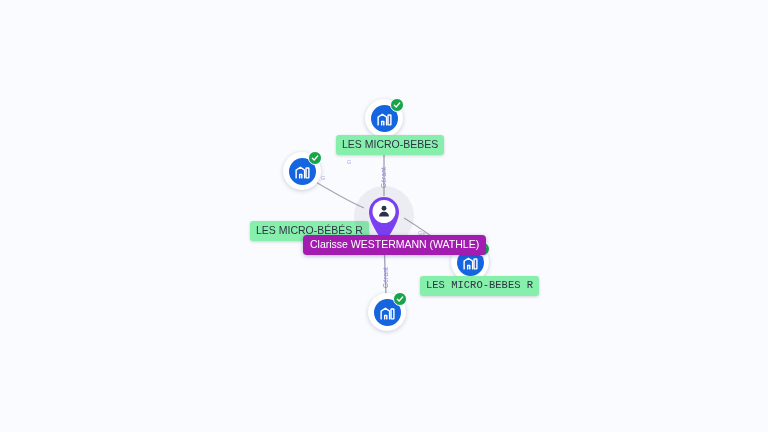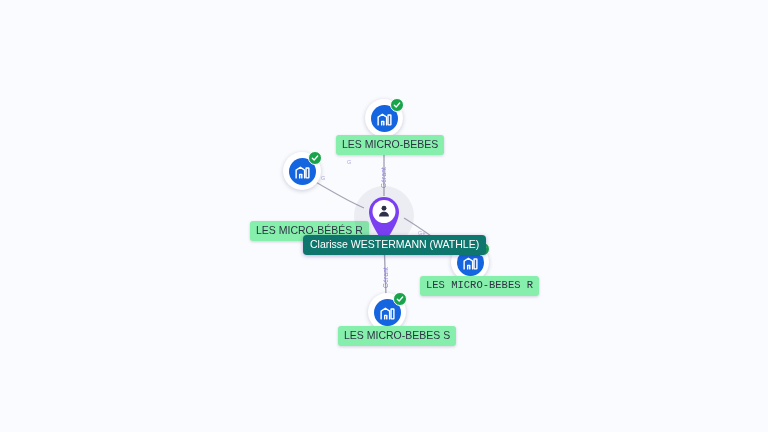--- a/index.html
+++ b/index.html
@@ -92,21 +92,21 @@
     background: #86efac;
     color: #2e3344;
     font-size: 10.5px;
     line-height: 1;
     padding: 4px 6px 5px 6px;
     border-radius: 3px;
     box-shadow: 0 1px 3px rgba(40,40,90,0.20);
     white-space: nowrap;
   }
   .node-label.primary {
-    background: #0f766e;
+    background: #a21caf;
     color: #ffffff;
     border-radius: 4px;
     box-shadow: 0 1px 4px rgba(70,30,150,0.35);
     font-size: 10.5px;
     padding: 4px 7px 5px 7px;
   }
 
   
   .edge-label {
     position: absolute;
@@ -203,21 +203,20 @@
         <path d="M8 21v-5h3v5"></path>
         <rect x="17" y="7" width="4" height="14" rx="0.5"></rect>
       </svg>
     </div>
     <div class="verified-badge">
       <svg width="8" height="8" viewBox="0 0 24 24" fill="none" stroke="#ffffff" stroke-width="4" stroke-linecap="round" stroke-linejoin="round">
         <path d="M4 12.5 L9.5 18 L20 6"></path>
       </svg>
     </div>
   </div>
-  <div class="node-label" style="left:338px; top:326px;">LES MICRO-BEBES S</div>
 
   <div class="person-node" style="left:362px; top:190px;">
     <div class="person-halo"></div>
     <svg class="pin-svg" width="44" height="54" viewBox="0 0 44 54">
       <path d="M22 53 C22 53 7 34 7 22 A15 15 0 1 1 37 22 C37 34 22 53 22 53 Z" fill="#7b3ff2"></path>
       <circle cx="22" cy="21.5" r="11.5" fill="#ffffff"></circle>
     </svg>
     <div class="person-glyph">
       <svg width="14" height="14" viewBox="0 0 24 24" fill="#2c3049">
         <circle cx="12" cy="7.2" r="4.2"></circle>

